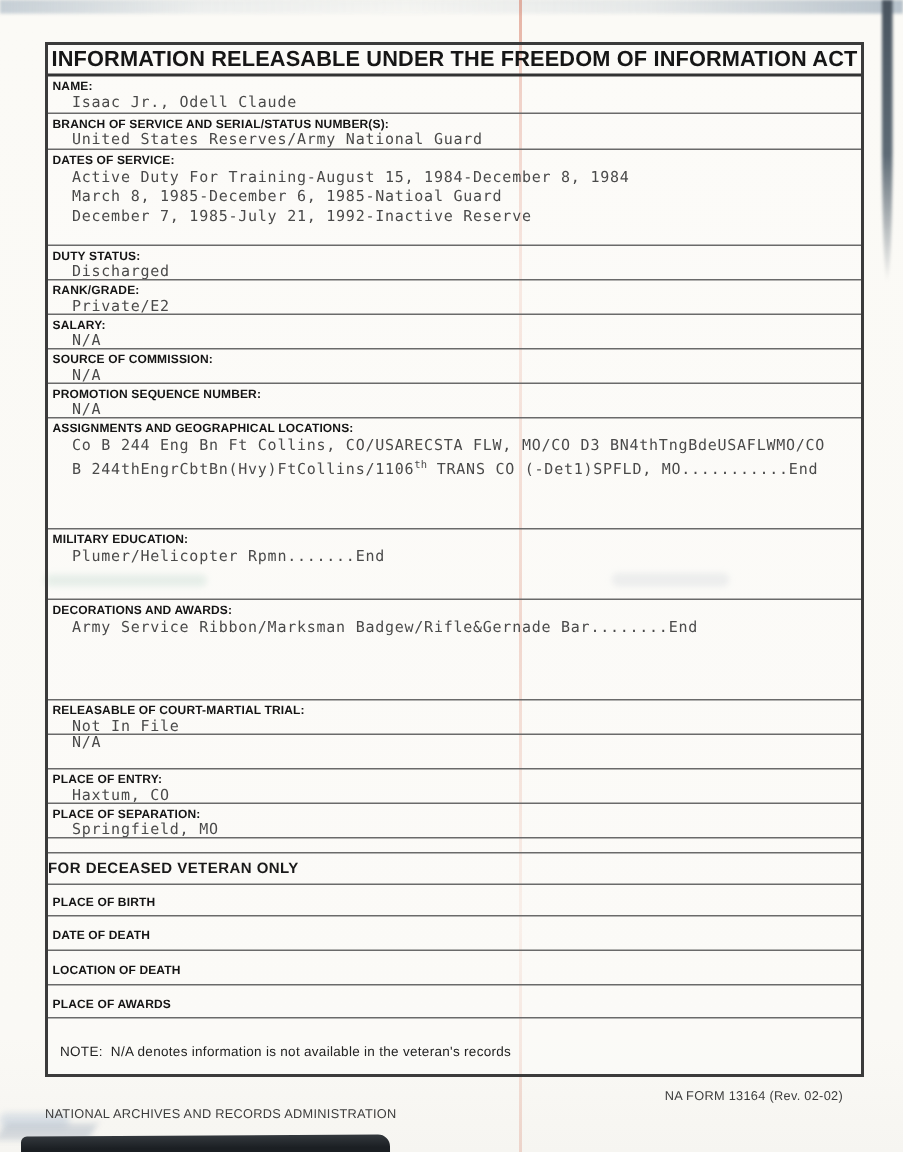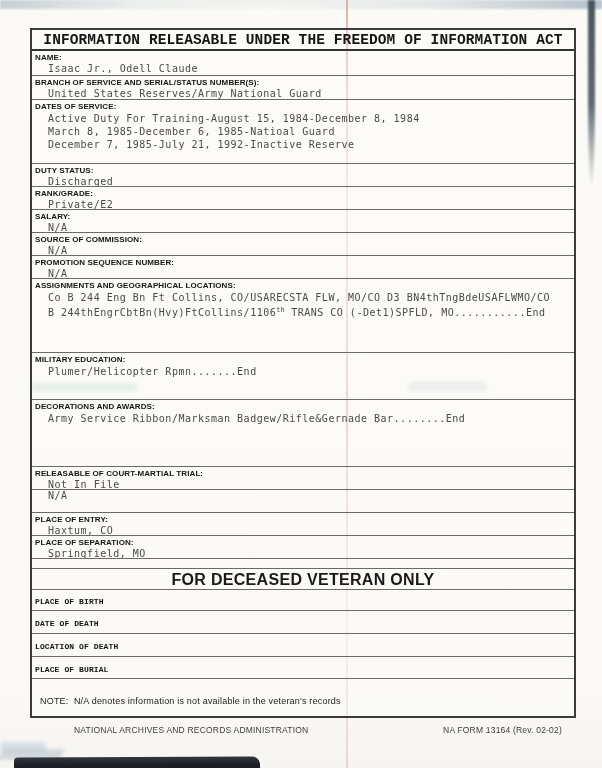--- a/index.html
+++ b/index.html
@@ -27,35 +27,35 @@
   .smudge-b{position:absolute;left:408px;top:382px;width:78px;height:9px;
     background:rgba(158,168,180,.22);filter:blur(2px);border-radius:4px;}
   .smudge-c{position:absolute;left:0px;top:742px;width:46px;height:10px;
     background:rgba(150,172,200,.3);filter:blur(2px);border-radius:4px;}
   
   .form{position:absolute;left:30px;top:28px;width:542px;border:2px solid #3b3b3b;
     background:rgba(255,255,255,.25);}
   .sec{box-sizing:border-box;border-bottom:1px solid #6a6a6a;overflow:hidden;}
   .sec.last{border-bottom:none;}
   .title-row{height:21px;border-bottom:2px solid #333;text-align:center;
-    font-weight:bold;font-size:14.5px;line-height:20px;color:#161616;letter-spacing:.1px;font-family:Liberation Mono, monospace;}
+    font-weight:bold;font-size:14.5px;line-height:20px;color:#161616;letter-spacing:.1px;}
   .lbl{font-weight:bold;font-size:8px;line-height:10px;color:#141414;
     padding:2px 0 0 3px;letter-spacing:.1px;white-space:pre;}
   .val{font-family:"DejaVu Sans Mono","Liberation Mono",monospace;font-size:10px;
     line-height:11px;color:#4a4a4a;padding-left:16px;letter-spacing:.5px;white-space:pre;}
   .val.ml{line-height:13px;}
   .sup{vertical-align:super;font-size:7px;letter-spacing:0;}
-  .dec-hdr{height:21px;text-align:center;font-weight:bold;font-size:16px;
+  .dec-hdr{height:21px;font-weight:bold;font-size:10px;
     line-height:21px;color:#1a1a1a;letter-spacing:.3px;}
-  .dec-row .lbl{padding-top:8px;font-family:Liberation Mono, monospace;}
+  .dec-row .lbl{padding-top:8px;}
   .dec-row.first .lbl{padding-top:7px;}
   .note-row{font-size:9px;color:#222;padding:17px 13px 0 8px;letter-spacing:.2px;white-space:pre-wrap;}
   .footer{position:absolute;top:725px;left:0;width:602px;height:14px;
     font-size:8.5px;color:#3c3c3c;letter-spacing:.2px;}
-  .footer .fl{position:absolute;left:30px;top:0;margin-left:44px;}
+  .footer .fl{position:absolute;left:30px;top:12px;}
   .footer .fr{position:absolute;right:40px;top:0;}
 </style>
 </head>
 <body>
 
 <div class="page">
 
   <div class="top-band"></div>
   <div class="crease"></div>
   <div class="right-streak"></div>
@@ -153,21 +153,21 @@
     <div class="sec dec-row first" style="height:21px">
       <div class="lbl">PLACE OF BIRTH</div>
     </div>
     <div class="sec dec-row" style="height:23px">
       <div class="lbl">DATE OF DEATH</div>
     </div>
     <div class="sec dec-row" style="height:23px">
       <div class="lbl">LOCATION OF DEATH</div>
     </div>
     <div class="sec dec-row" style="height:22px">
-      <div class="lbl">PLACE OF BURIAL</div>
+      <div class="lbl">PLACE OF AWARDS</div>
     </div>
 
     <div class="sec last note-row" style="height:37px">NOTE:  N/A denotes information is not available in the veteran's records</div>
 
   </div>
 
   <div class="footer">
     <span class="fl">NATIONAL ARCHIVES AND RECORDS ADMINISTRATION</span>
     <span class="fr">NA FORM 13164  (Rev. 02-02)</span>
   </div>

